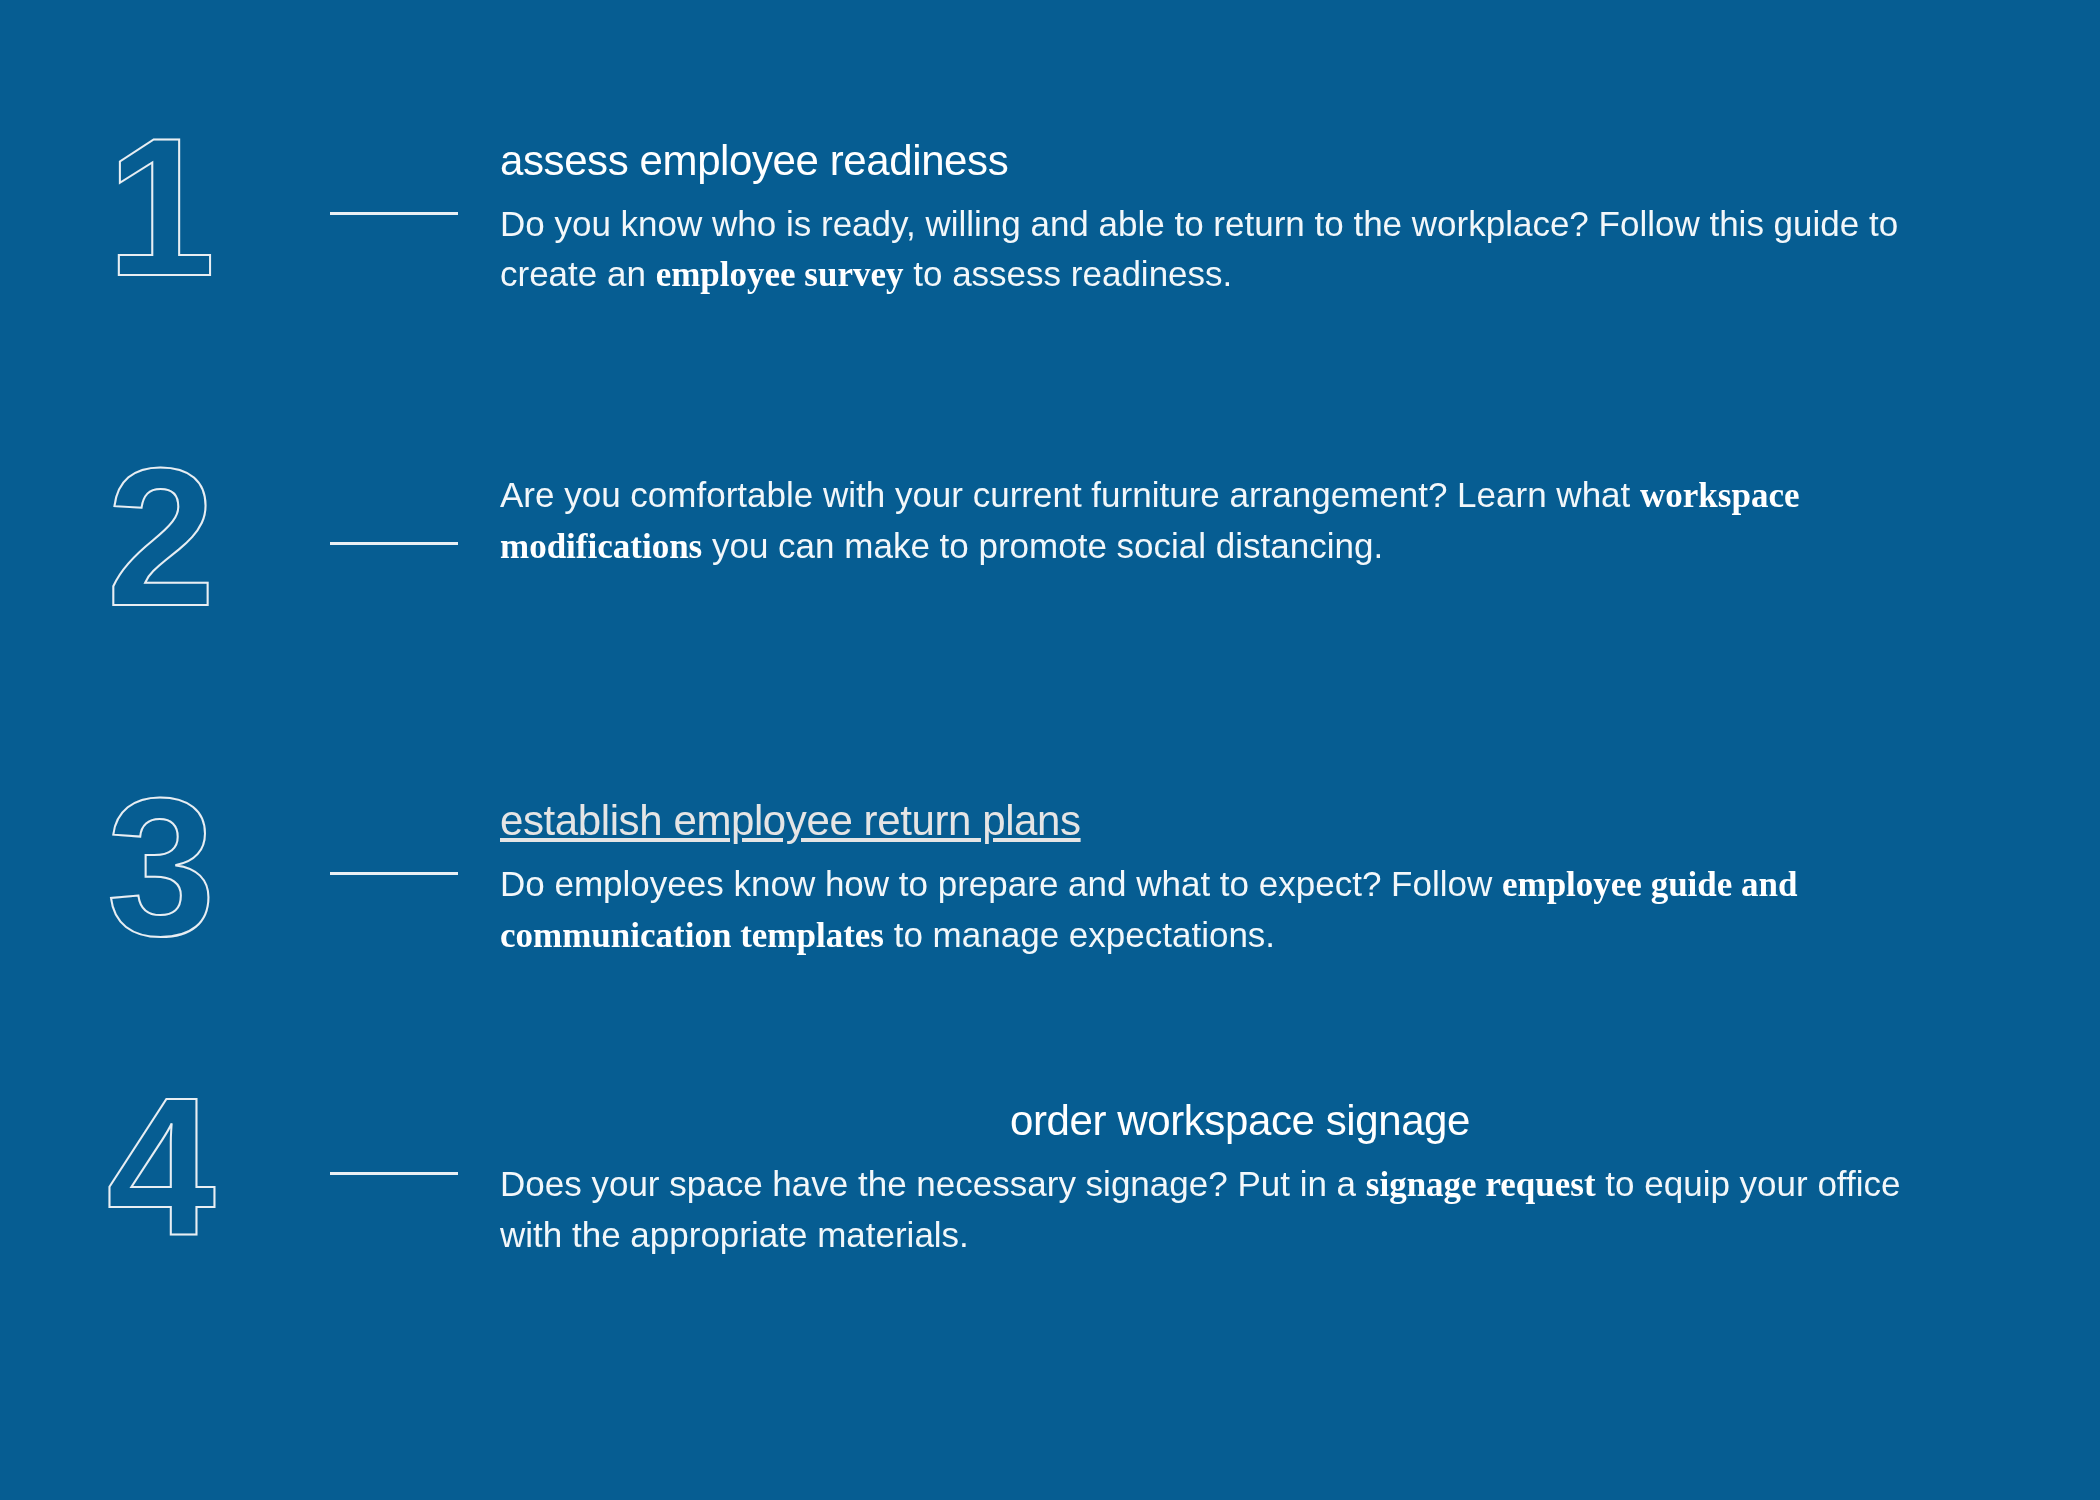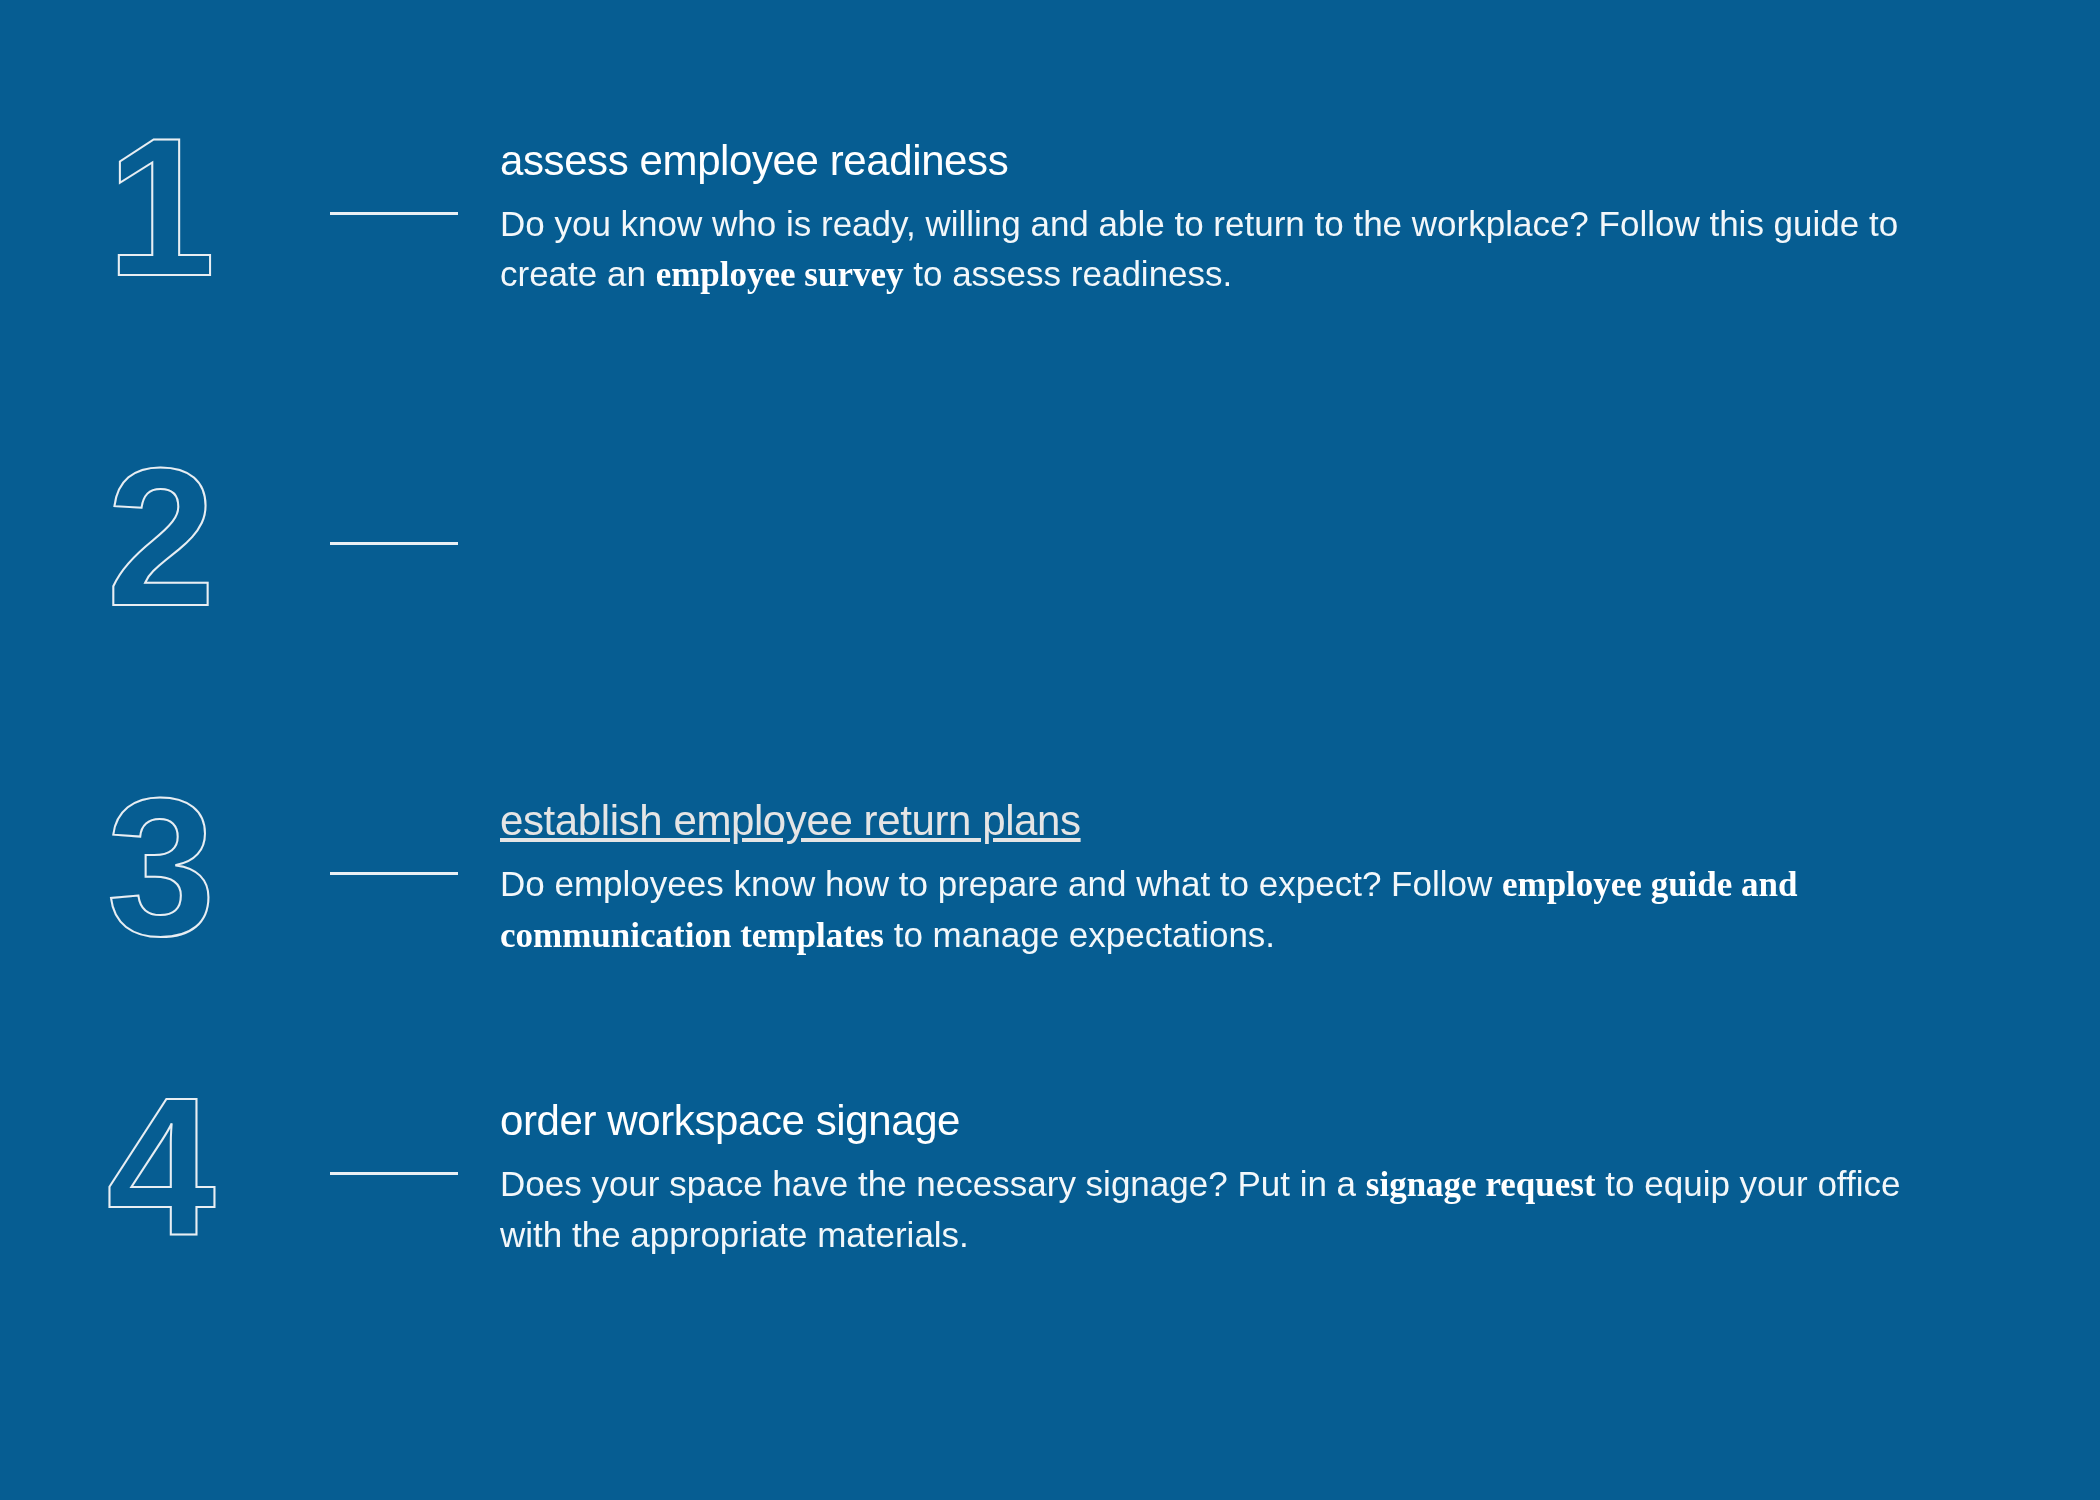--- a/index.html
+++ b/index.html
@@ -142,20 +142,21 @@
   </div>
 
   <div class="step step-2">
     <div class="numeral-col">
       <div class="numeral" style="-webkit-text-stroke: 2px rgb(232, 238, 243);">2</div>
     </div>
     <div class="dash-col">
       <div class="dash" style="background: rgb(233, 239, 244);"></div>
     </div>
     <div class="text-col">
+      <p class="step-body"><span>Are you comfortable with your current furniture arrangement? Learn what </span><b class="hl">workspace modifications</b><span> you can make to promote social distancing.</span></p>
     </div>
   </div>
 
   <div class="step step-3">
     <div class="numeral-col">
       <div class="numeral" style="-webkit-text-stroke: 2px rgb(232, 238, 243);">3</div>
     </div>
     <div class="dash-col">
       <div class="dash" style="background: rgb(233, 239, 244);"></div>
     </div>
@@ -166,18 +167,18 @@
   </div>
 
   <div class="step step-4">
     <div class="numeral-col">
       <div class="numeral" style="-webkit-text-stroke: 2px rgb(232, 238, 243);">4</div>
     </div>
     <div class="dash-col">
       <div class="dash" style="background: rgb(233, 239, 244);"></div>
     </div>
     <div class="text-col">
-      <h2 class="step-heading" style="color: rgb(255, 255, 255);">order workspace signage</h2>
+      <h2 class="step-heading" style="color: rgb(255, 255, 255); text-align: center;">order workspace signage</h2>
       <p class="step-body"><span>Does your space have the necessary signage? Put in a </span><b class="hl">signage request</b><span> to equip your office with the appropriate materials.</span></p>
     </div>
   </div>
 
 </div>
 
 </body></html>

